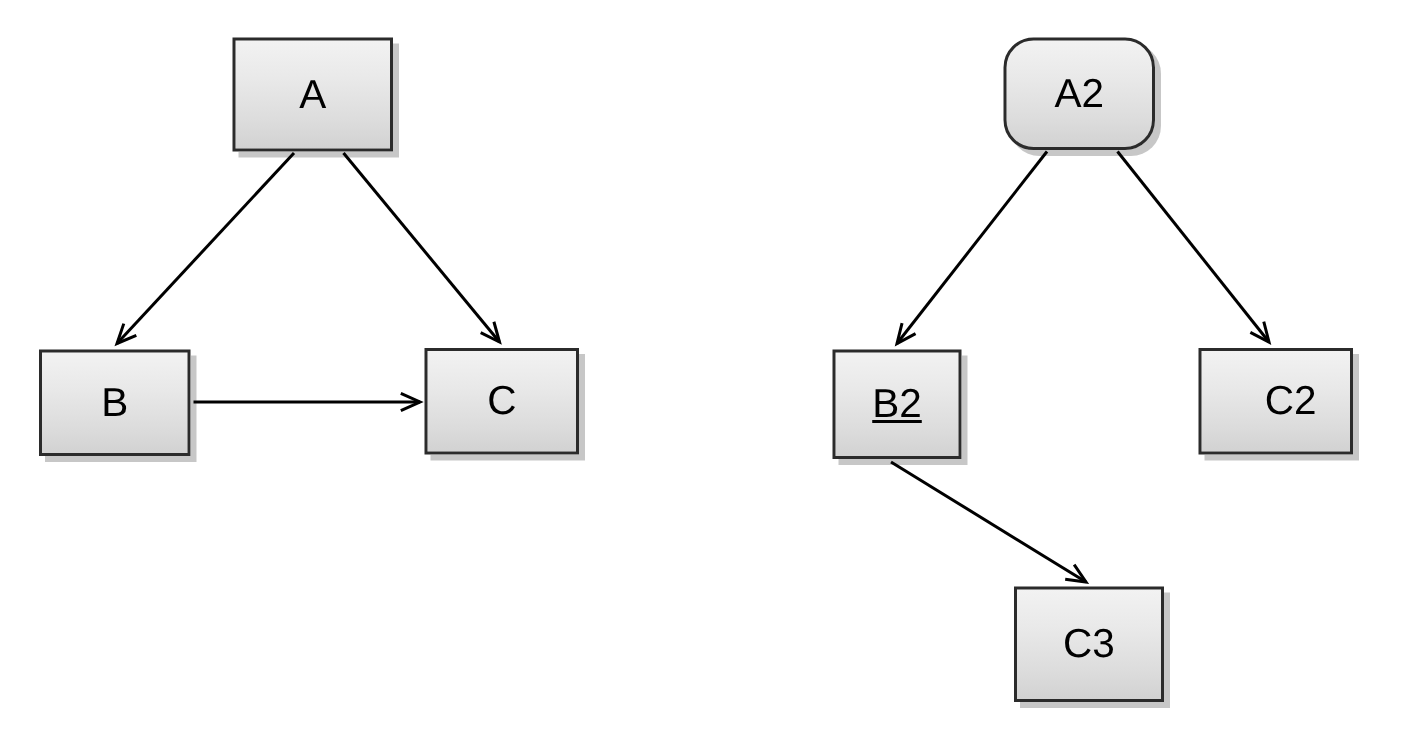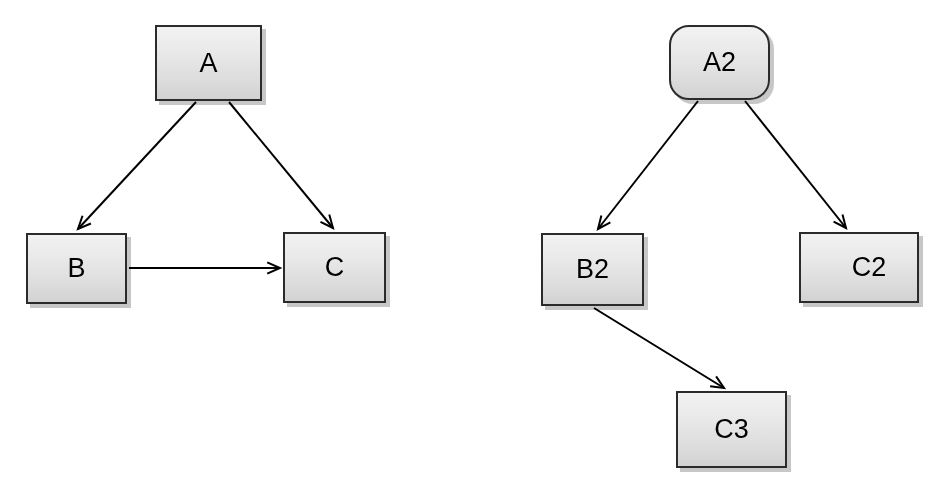--- a/index.html
+++ b/index.html
@@ -78,22 +78,22 @@
     </div>
     <div class="node" style="left: 26px; top: 233px; width: 101px; height: 71px;">
       <span>B</span>
     </div>
     <div class="node" style="left: 283px; top: 232px; width: 103px; height: 71px;">
       <span>C</span>
     </div>
     <div class="node" style="left: 669px; top: 25px; width: 101px; height: 75px; border-radius: 20px;">
       <span>A2</span>
     </div>
-    <div class="node" style="left: 541px; top: 233px; width: 103px; height: 73px;">
+    <div class="node" style="left: 555px; top: 233px; width: 86px; height: 73px; text-decoration: underline;">
       <span>B2</span>
     </div>
-    <div class="node" style="left: 799px; top: 232px; width: 120px; height: 71px; padding-left: 20px;">
+    <div class="node" style="left: 799px; top: 232px; width: 103px; height: 71px; padding-left: 20px;">
       <span>C2</span>
     </div>
-    <div class="node" style="left: 676px; top: 391px; width: 111px; height: 77px; text-align: center;">
+    <div class="node" style="left: 676px; top: 391px; width: 100px; height: 77px; text-align: center;">
       <span>C3</span>
     </div>
   </div>
 
 </body></html>

